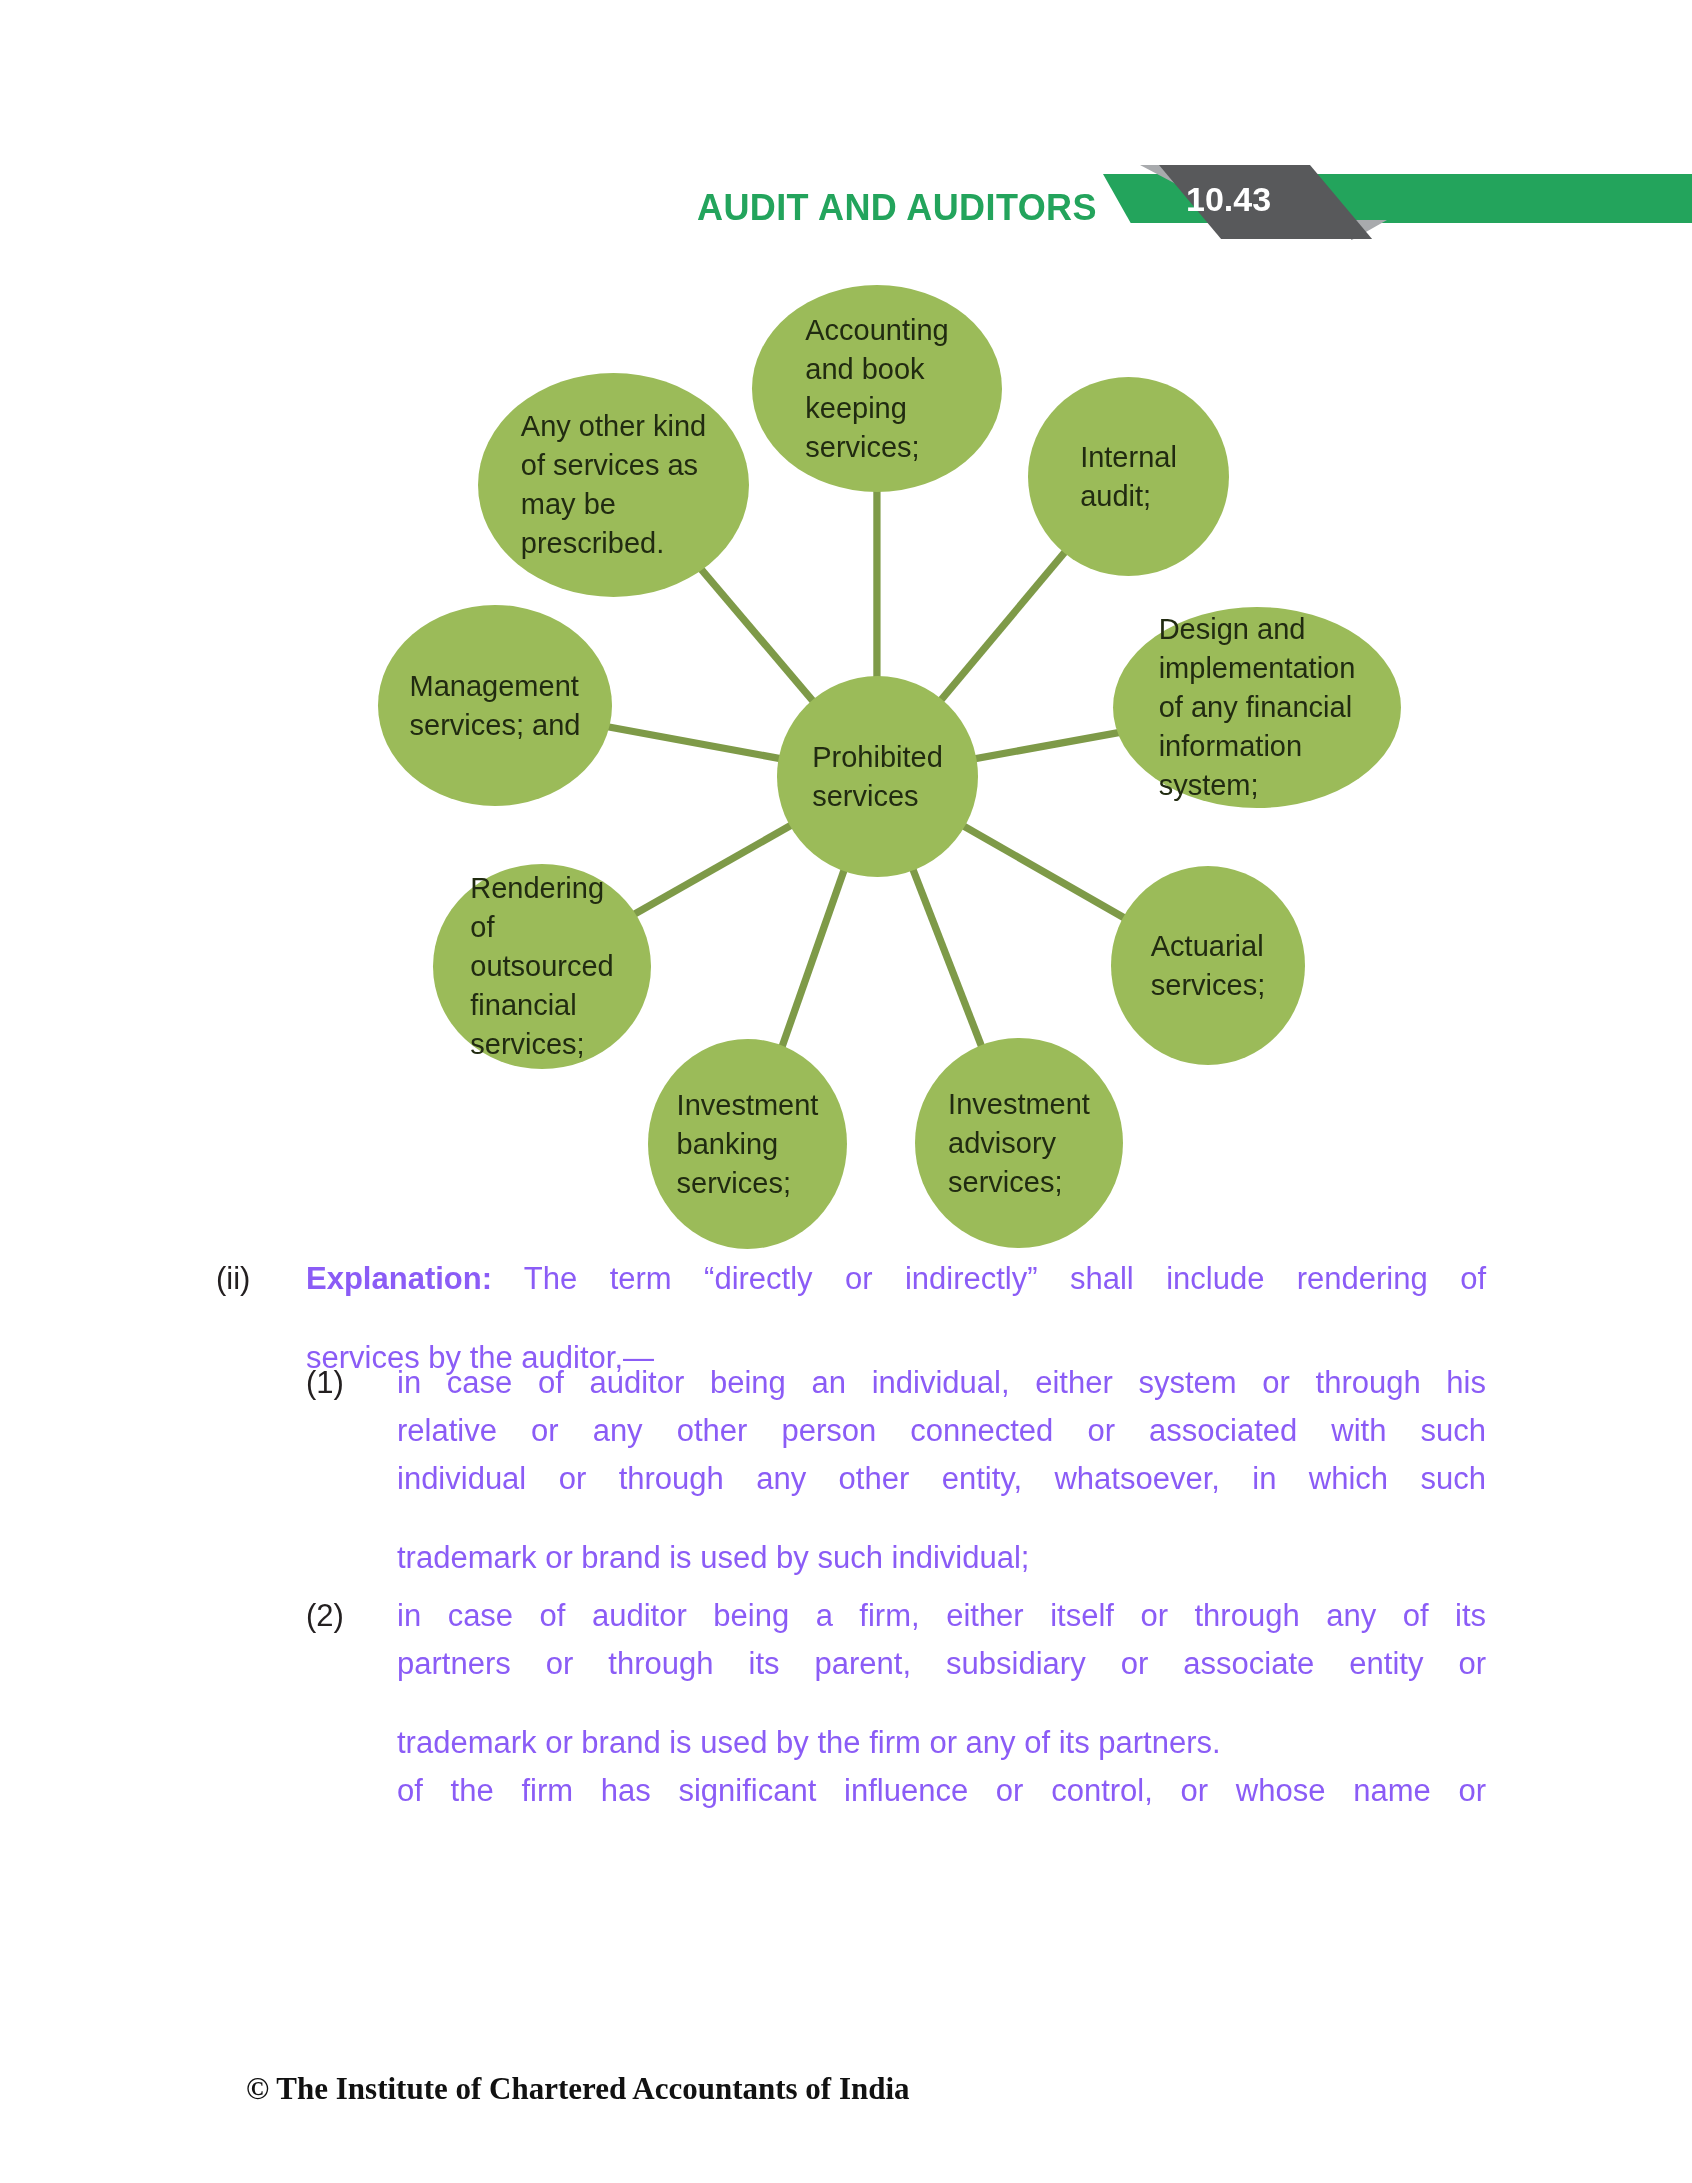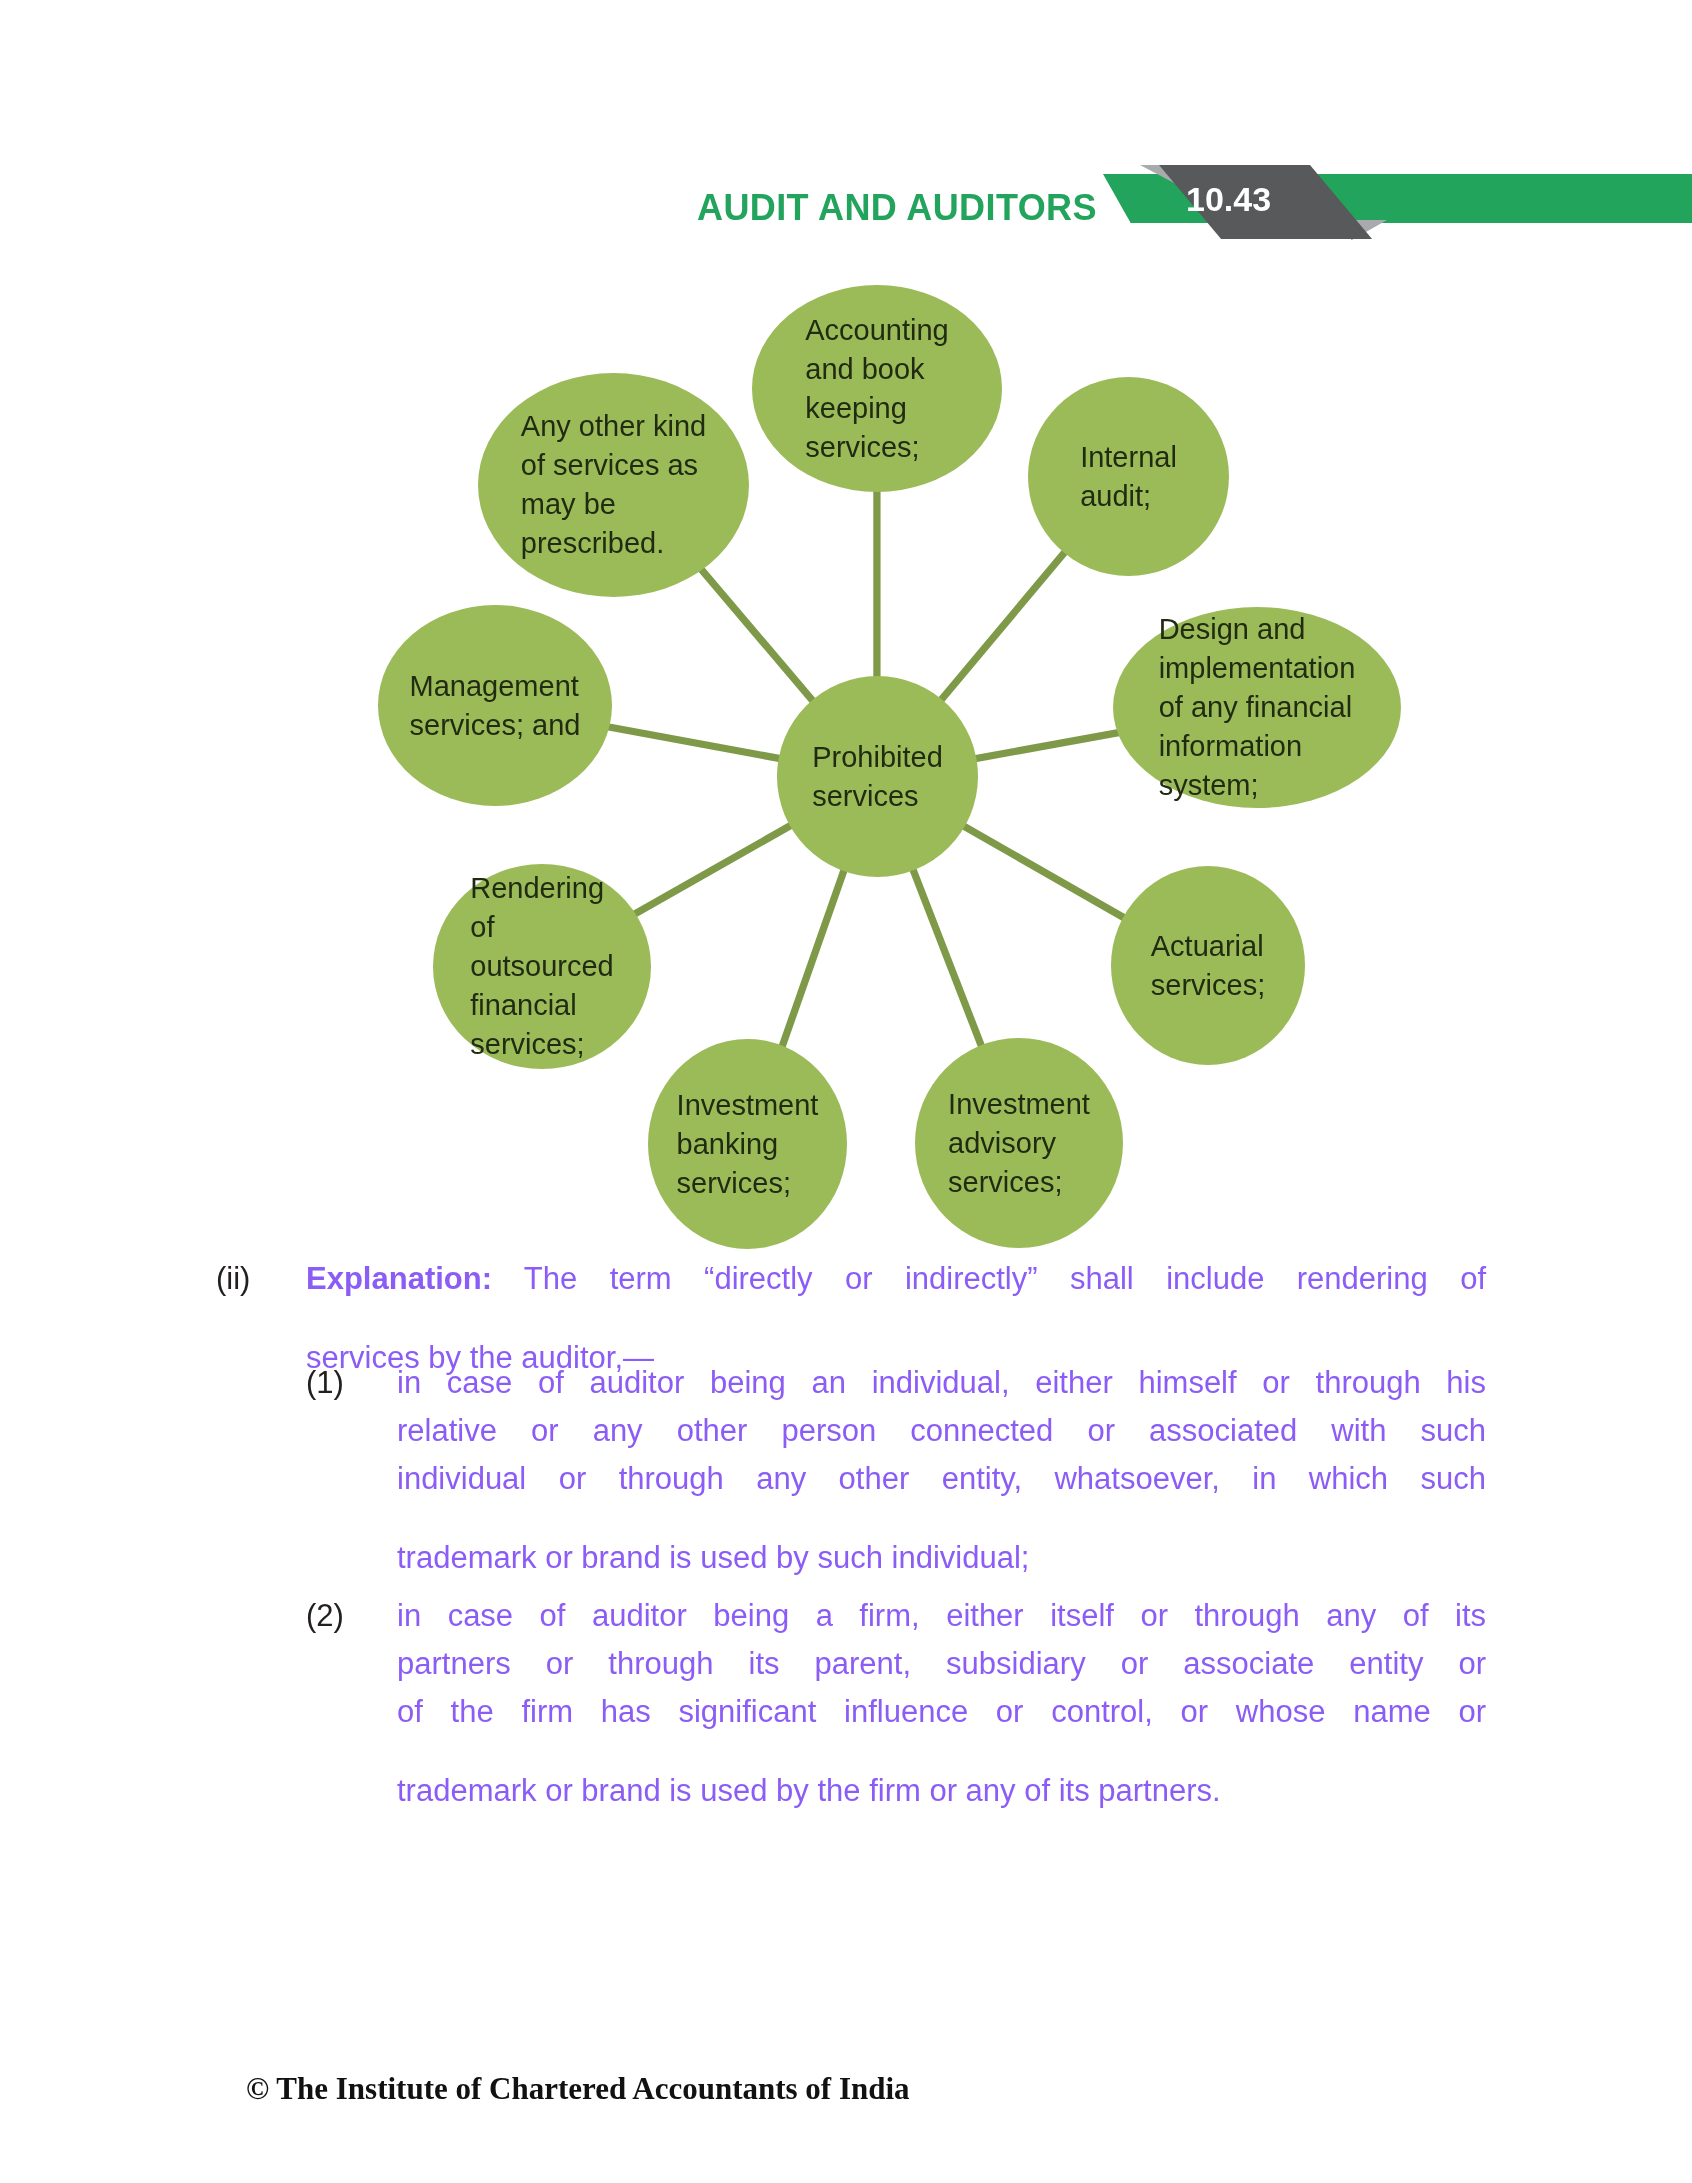--- a/index.html
+++ b/index.html
@@ -143,30 +143,30 @@
   </div>
 
   <div class="marker" style="left:216px; top:1255px;">(ii)</div>
   <div class="ptext" style="left:306px; top:1255px; width:1180px;">
     <div class="line"><span class="bold-lead">Explanation:</span> <span>The term “directly or indirectly” shall include rendering of</span></div>
     <div class="line end">services by the auditor,—</div>
   </div>
 
   <div class="marker" style="left:306px; top:1359px;">(1)</div>
   <div class="ptext" style="left:397px; top:1359px; width:1089px;">
-    <div class="line">in case of auditor being an individual, either himself or through his</div>
+    <div class="line">in case of auditor being an individual, either system or through his</div>
     <div class="line">relative or any other person connected or associated with such</div>
     <div class="line">individual or through any other entity, whatsoever, in which such</div>
     <div class="line end">trademark or brand is used by such individual;</div>
   </div>
 
   <div class="marker" style="left:306px; top:1592px;">(2)</div>
   <div class="ptext" style="left:397px; top:1592px; width:1089px;">
     <div class="line">in case of auditor being a firm, either itself or through any of its</div>
     <div class="line">partners or through its parent, subsidiary or associate entity or</div>
+    <div class="line end">trademark or brand is used by the firm or any of its partners.</div>
     <div class="line">of the firm has significant influence or control, or whose name or</div>
-    <div class="line end">trademark or brand is used by the firm or any of its partners.</div>
   </div>
 
   <div class="footer">© The Institute of Chartered Accountants of India</div>
 
 </div>
 
 
 </body></html>

